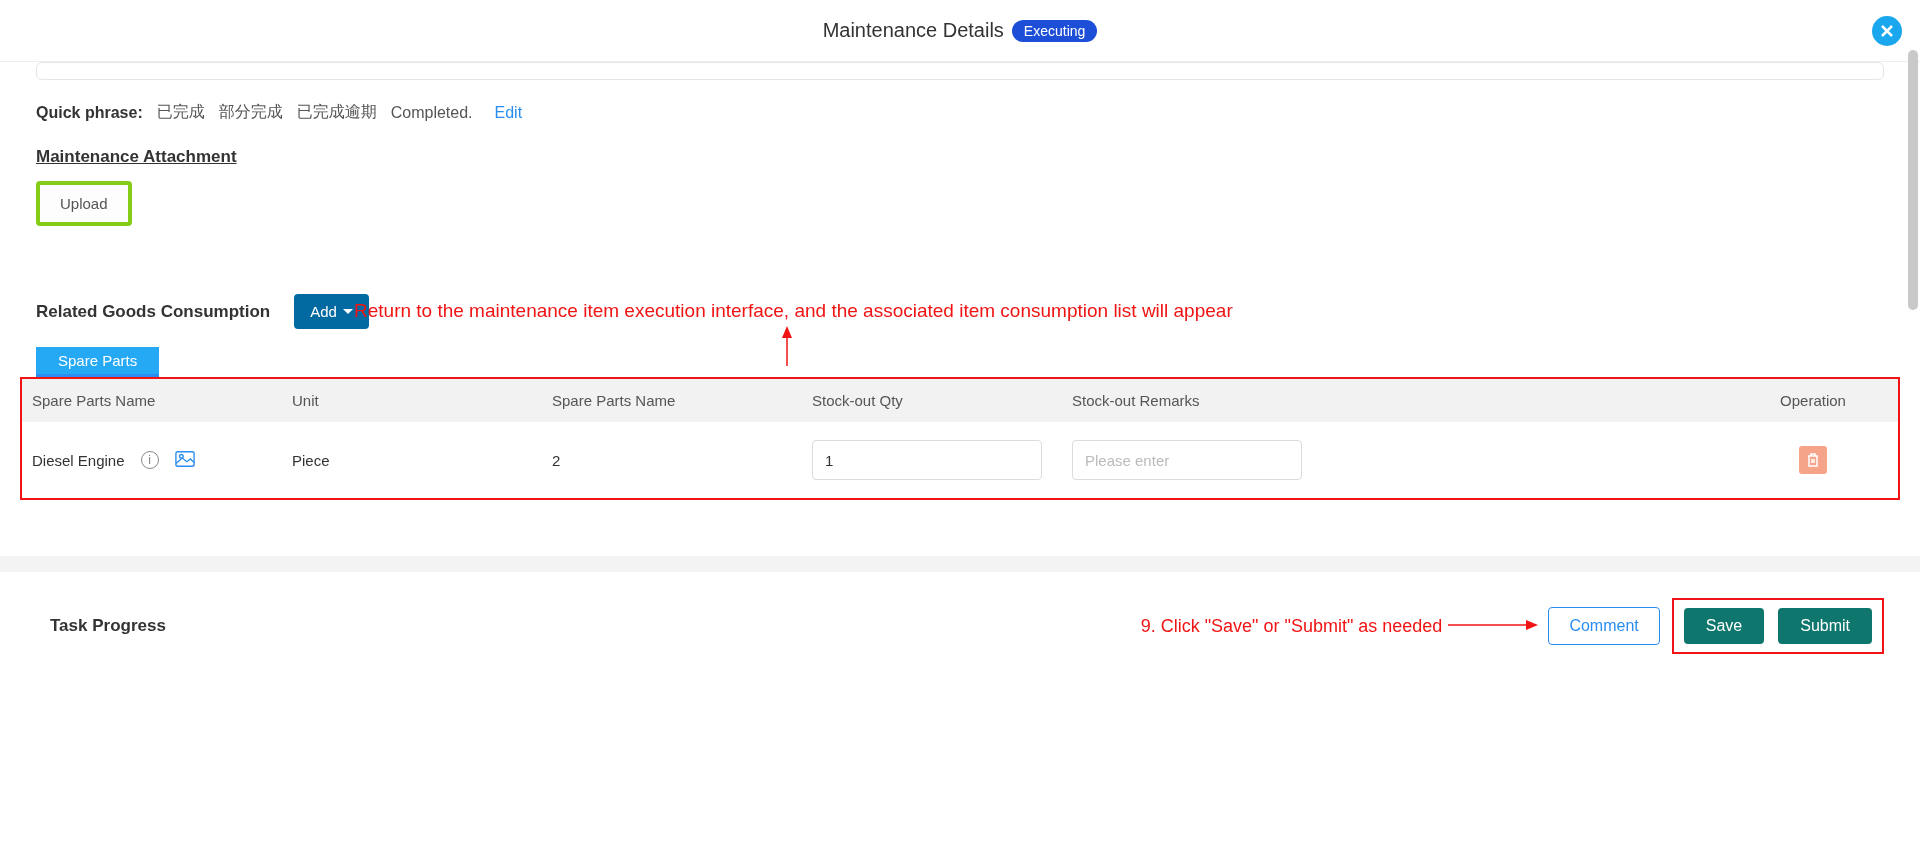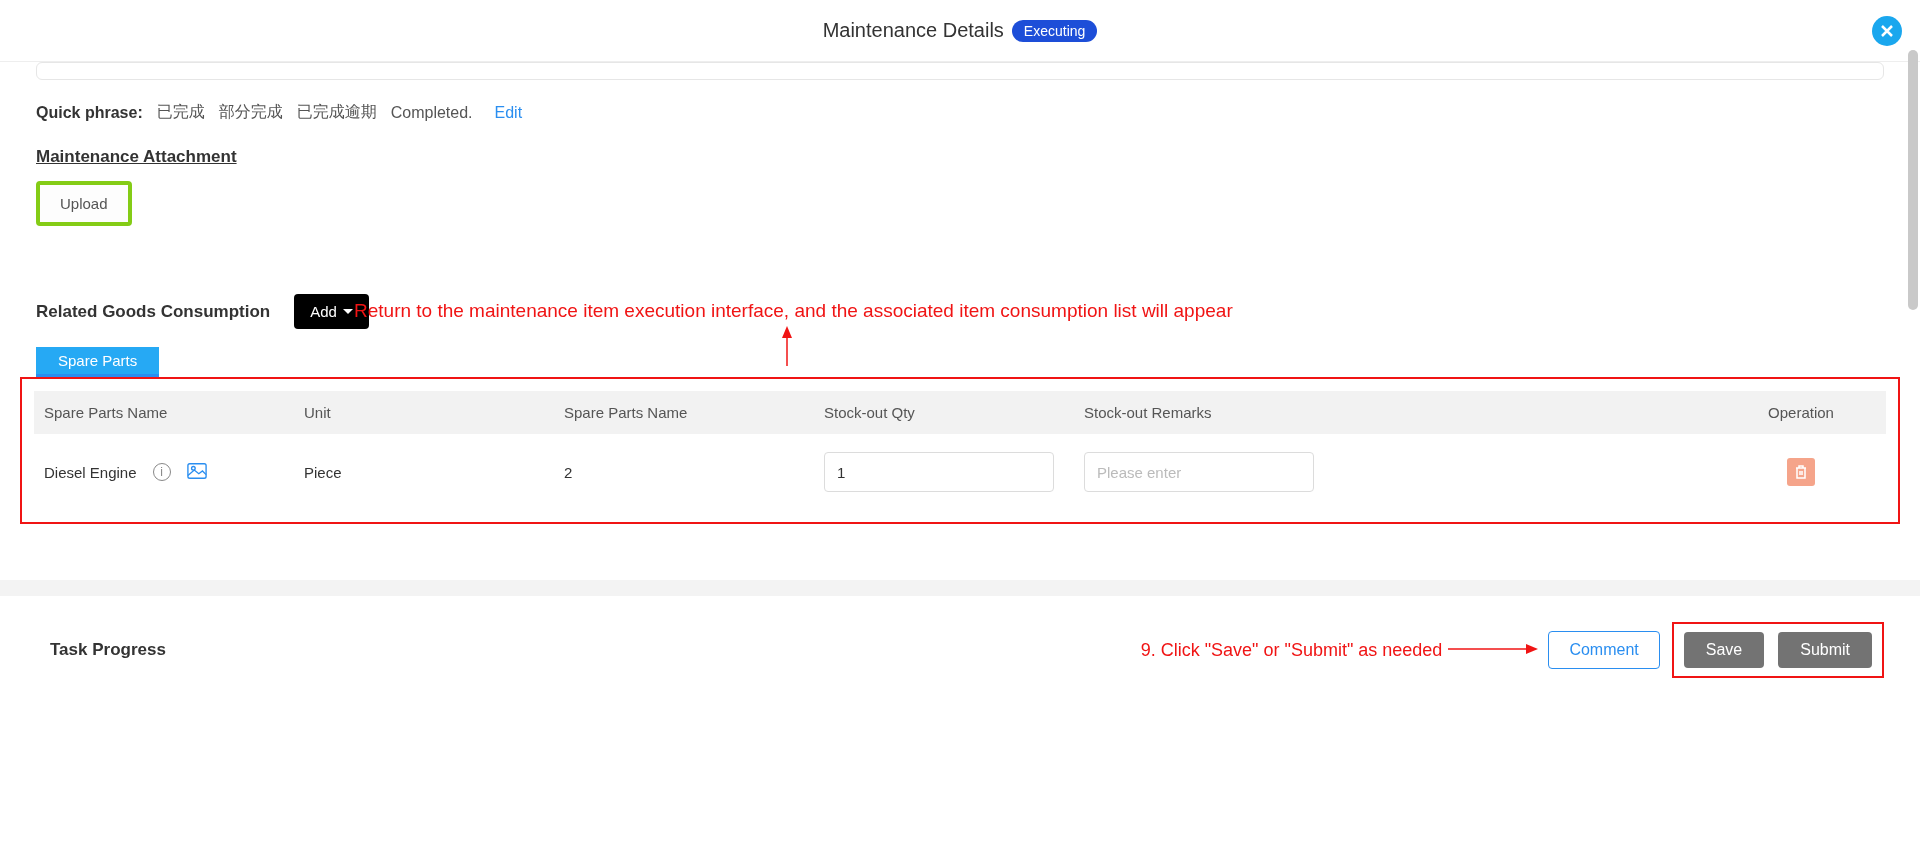--- a/index.html
+++ b/index.html
@@ -18,28 +18,28 @@
   .quick-phrase-row { margin-top: 22px; font-size: 16px; display: flex; align-items: center; gap: 14px; }
   .quick-phrase-label { font-weight: 600; color: #333; text-align: center; }
   .qp-item { color: #555; }
   .qp-edit { color: #2a8ef0; cursor: pointer; margin-left: 8px; }
 
   .section-heading { font-size: 17px; font-weight: 600; color: #333; margin-top: 24px; text-decoration: underline; }
   .upload-btn { margin-top: 14px; display: inline-block; border: 4px solid #84cc16; background: #fdfdfd; color: #555; padding: 10px 20px; font-size: 15px; border-radius: 4px; cursor: pointer; }
 
   .related-row { margin-top: 68px; display: flex; align-items: center; gap: 24px; }
   .related-title { font-size: 17px; font-weight: 600; color: #333; }
-  .add-btn { background: #000000; color: #fff; border: none; padding: 9px 16px; font-size: 15px; border-radius: 4px; display: inline-flex; align-items: center; gap: 6px; cursor: pointer; }
+  .add-btn { background: #0369a1; color: #fff; border: none; padding: 9px 16px; font-size: 15px; border-radius: 4px; display: inline-flex; align-items: center; gap: 6px; cursor: pointer; }
   .add-btn .caret { width: 0; height: 0; border-left: 5px solid transparent; border-right: 5px solid transparent; border-top: 5px solid #fff; }
 
   .tabs-row { margin-top: 18px; display: flex; gap: 8px; }
   .tab { background: #26a9f4; color: #fff; padding: 5px 22px; font-size: 15px; cursor: pointer; border-bottom: 3px solid #1a8fd6; position: relative; }
   .tab.active { border-bottom: 3px solid #2a8ef0; }
 
-  .red-box-1 { border: 2px solid #f01414; padding: 12px; margin: 0 -16px; position: relative; }
+  .red-box-1 { border: 2px solid #f01414; padding: 0; margin: 0 -16px; position: relative; }
   .table { width: 100%; border-collapse: collapse; }
   .thead { background: #f2f2f2; }
   .th, .td { text-align: left; font-size: 15px; padding: 13px 10px; color: #555; }
   .th { font-weight: 400; }
   .tbody-row .td { padding: 18px 10px; color: #333; }
   .col-name   { width: 260px; }
   .col-unit   { width: 260px; }
   .col-spn2   { width: 260px; }
   .col-qty    { width: 260px; }
   .col-remark { width: auto; }
@@ -54,21 +54,21 @@
 
   .divider { height: 16px; background: #f3f3f3; margin: 56px -36px 0; }
 
   .footer-row { display: flex; align-items: center; padding-top: 26px; }
   .task-progress { font-size: 17px; font-weight: 600; color: #333; margin-left: 14px; }
   .footer-spacer { flex: 1; }
   .annotation-2 { color: #f01414; font-size: 18px; margin-right: 10px; display: flex; align-items: center; gap: 6px; }
   .arrow-left svg { width:90px; height:14px; }
   .comment-btn { border: 1px solid #2a8ef0; color: #2a8ef0; background: #fff; padding: 9px 20px; font-size: 16px; border-radius: 4px; cursor: pointer; margin-right: 12px; }
   .red-box-2 { border: 2px solid #f01414; padding: 8px 10px; display: inline-flex; gap: 14px; }
-  .primary-btn { background: #737373; color: #fff; border: none; padding: 9px 22px; font-size: 16px; border-radius: 4px; cursor: pointer; }
+  .primary-btn { background: #0f766e; color: #fff; border: none; padding: 9px 22px; font-size: 16px; border-radius: 4px; cursor: pointer; }
 
   .annotation-1 { position: absolute; left: 354px; top: 300px; color: #f01414; font-size: 19px; }
   .annotation-1-arrow { position: absolute; left: 780px; top: 326px; }
   .annotation-1-arrow svg { width: 14px; height: 40px; }
 
   .scrollbar { position: absolute; right: 2px; top: 50px; width: 10px; height: 260px; background: #c9c9c9; border-radius: 5px; }
 </style>
 </head>
 <body>
 

